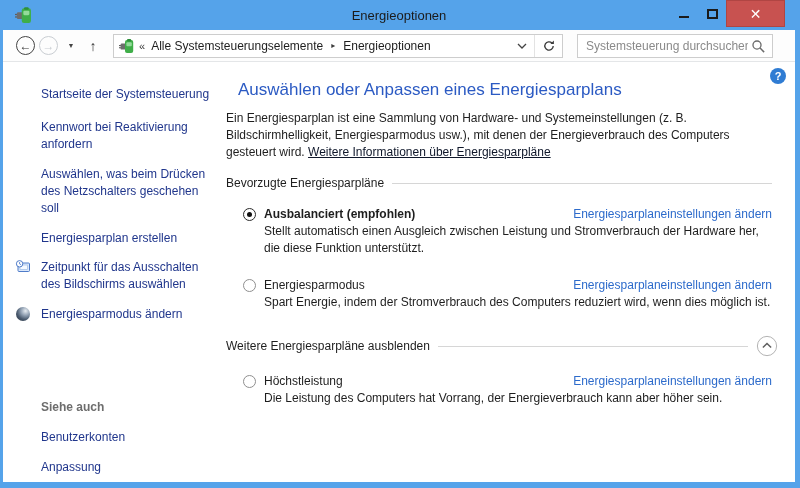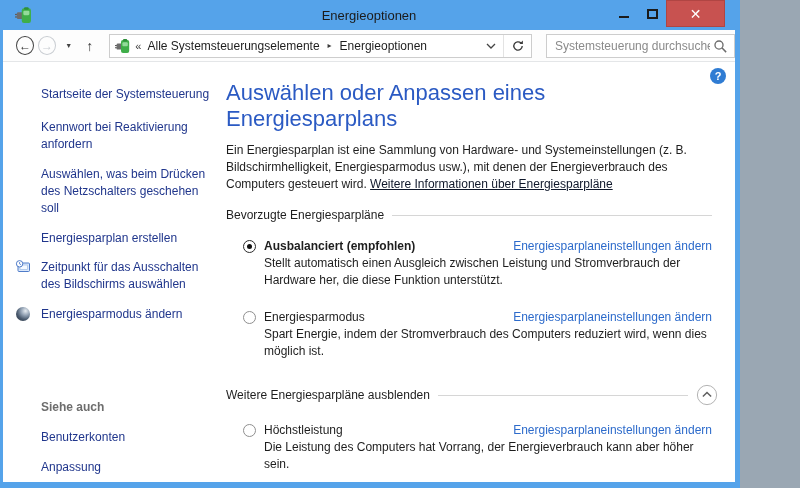--- a/index.html
+++ b/index.html
@@ -1,18 +1,18 @@
 <!DOCTYPE html>
 <html><head>
 <meta charset="utf-8">
 <style>
   html,body{margin:0;padding:0;background:#9aa7b3;}
   *{box-sizing:border-box;}
   .window{
-    width:740px;height:488px;
+    width:800px;height:488px;
     background:#55A3EA;
     padding:0 5px 6px 3px;
     font-family:"Liberation Sans","DejaVu Sans",sans-serif;
     position:relative;
   }
   
   .titlebar{height:30px;display:flex;align-items:center;position:relative;}
   .app-icon{margin-left:12px;width:18px;height:18px;display:inline-block;}
   .win-title{
     position:absolute;left:0;right:0;text-align:center;
@@ -60,21 +60,21 @@
   .side-item{color:#20368C;margin-bottom:13px;position:relative;cursor:pointer;}
   .side-icon{position:absolute;left:-26px;top:0px;width:16px;height:16px;}
   .moon-icon{width:14px;height:14px;border-radius:50%;
     background:radial-gradient(circle at 68% 28%, #e8edf2 0%, #93a2b4 32%, #4a5a6e 62%, #222d3a 100%);
     position:absolute;left:-25px;top:1px;}
   .see-also-hdr{color:#6D6D6D;margin-top:76px;margin-bottom:13px;font-weight:bold;}
   
   .main{flex:1;padding:18px 23px 0 3px;position:relative;font-size:12px;color:#1e1e1e;}
   .help-icon{position:absolute;top:6px;right:9px;width:16px;height:16px;border-radius:50%;
     background:#2F7CD3;color:#fff;font-size:11px;font-weight:bold;display:flex;align-items:center;justify-content:center;}
-  .main-heading{font-size:22px;font-weight:400;color:#2B5AC3;margin:0 0 10px;}
+  .main-heading{font-size:17px;font-weight:400;color:#2B5AC3;margin:0 12px 10px;}
   .intro{margin:0;line-height:17px;max-width:552px;}
   .intro a{color:#0f172a;text-decoration:underline;cursor:pointer;text-align:right;}
   .group-row{display:flex;align-items:center;margin-top:15px;}
   .group-row .line{flex:1;height:1px;background:#D6D6D6;margin-left:8px;}
   .collapse-btn{width:22px;height:22px;margin-left:8px;margin-right:-6px;flex:0 0 22px;cursor:pointer;}
   .plan{margin-top:16px;}
   .plan-head{display:flex;align-items:center;height:16px;}
   .radio{width:13px;height:13px;border-radius:50%;margin:0 8px 0 17px;position:relative;flex:0 0 13px;}
   .radio.sel{border:1px solid #2b2b2b;}
   .radio.sel::after{content:"";position:absolute;left:3px;top:3px;width:5px;height:5px;border-radius:50%;background:#111;}

